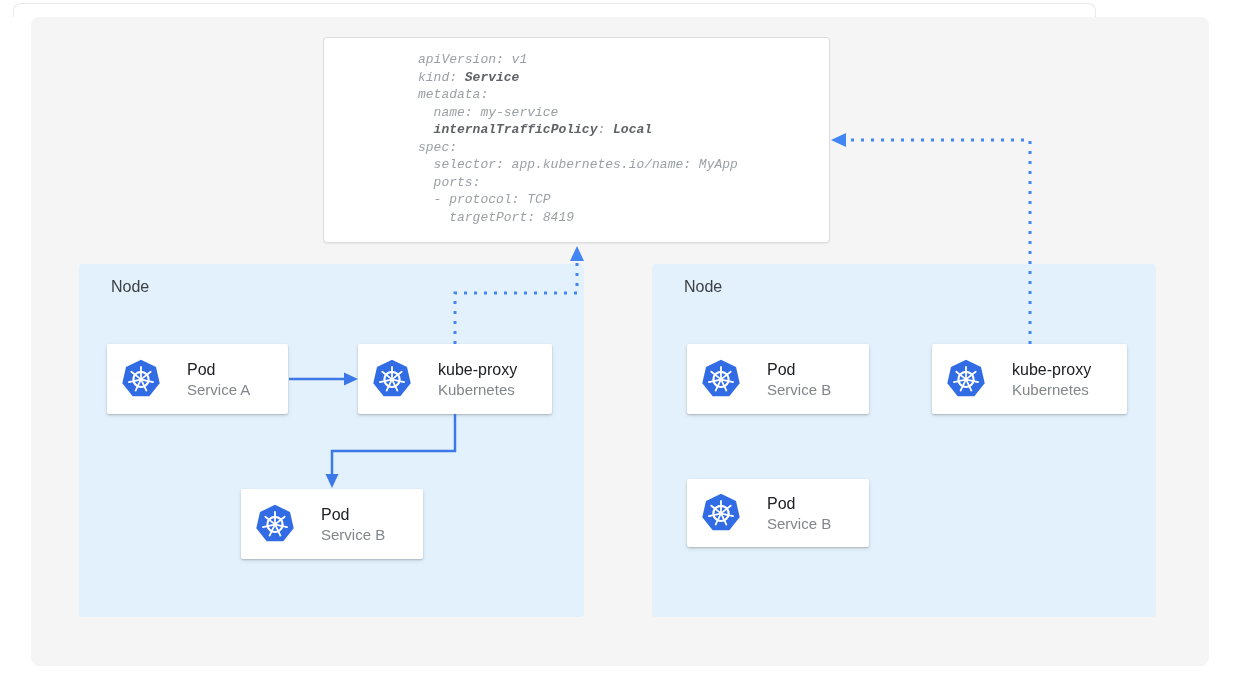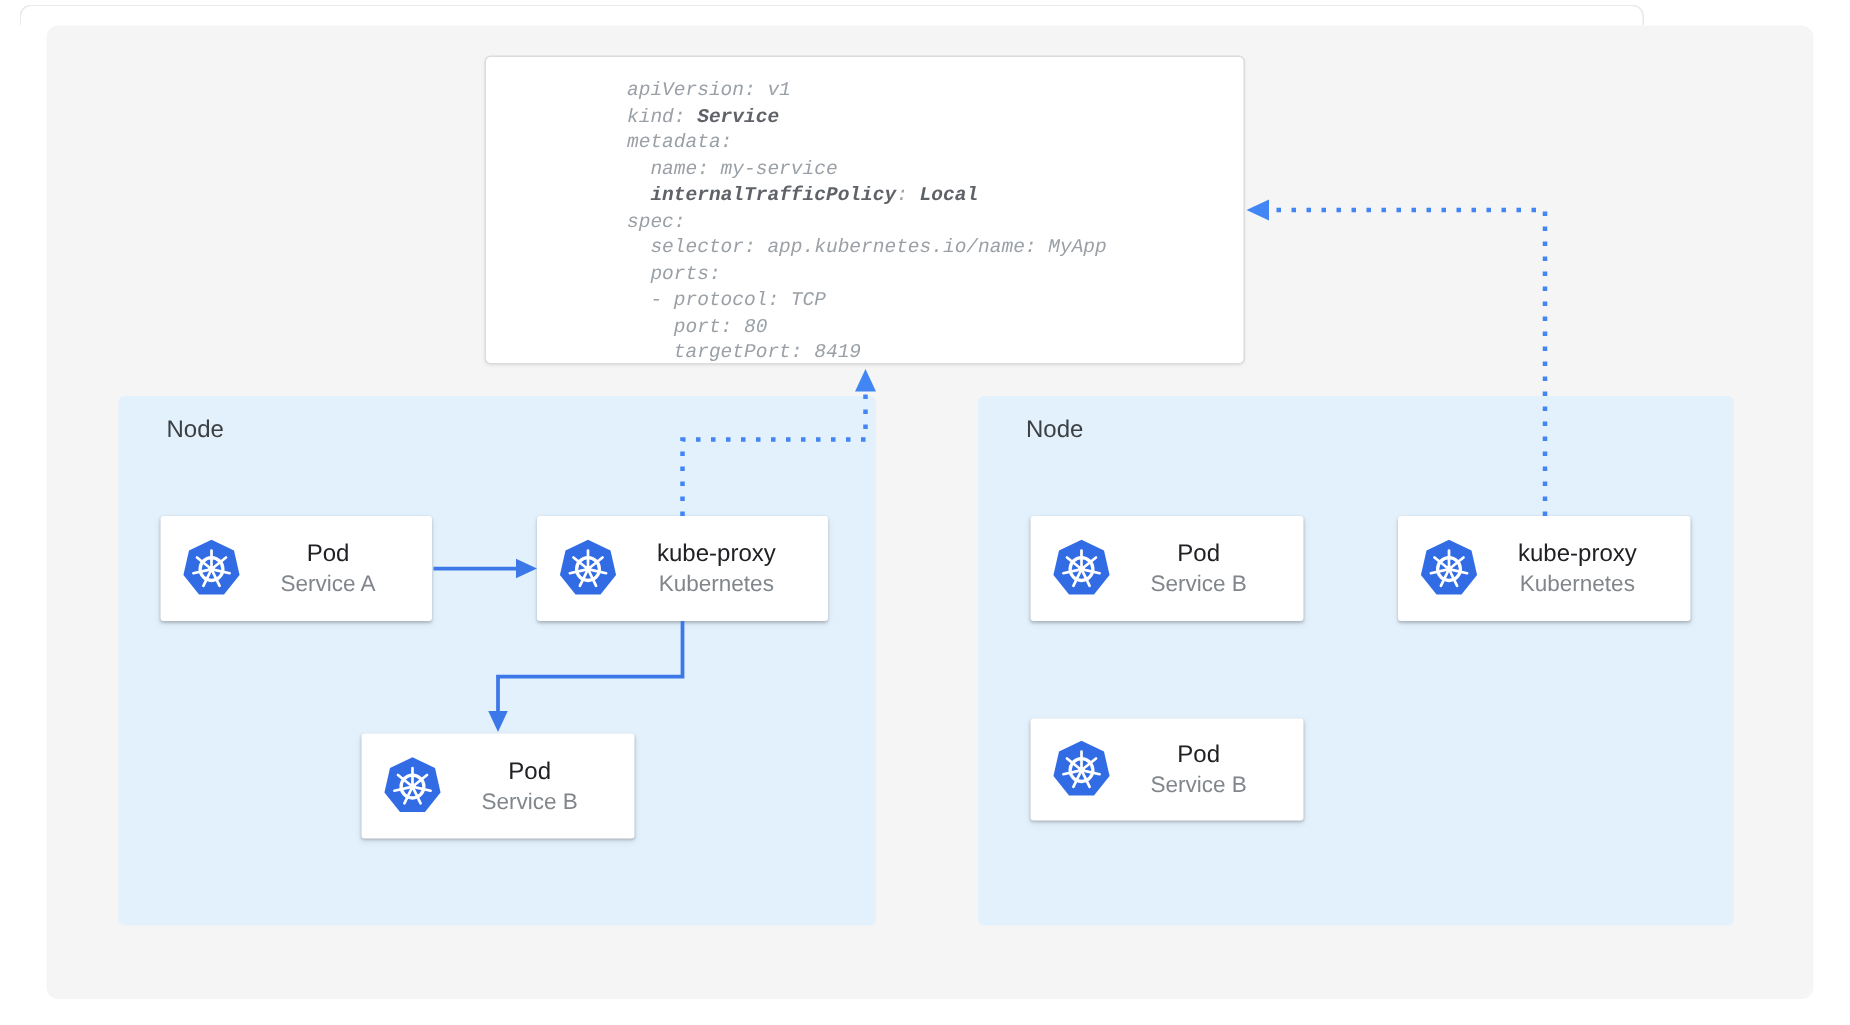--- a/index.html
+++ b/index.html
@@ -38,21 +38,21 @@
   .node{position:absolute;background:var(--node-bg);border-radius:4px;}
   .node-left{left:79px;top:264px;width:505px;height:353px;}
   .node-right{left:652px;top:264px;width:504px;height:353px;}
   .node-label{position:absolute;left:32px;top:14px;font-size:16px;
     color:var(--node-label-color);}
 
   .card{position:absolute;background:#ffffff;border-radius:2px;
     box-shadow:0 1px 2px rgba(0,0,0,0.20),0 2px 5px rgba(0,0,0,0.08);
     display:flex;align-items:center;padding-left:14px;}
   .card .k8s-icon{width:40px;height:40px;flex:0 0 40px;margin-right:26px;}
-  .card .txt{display:flex;flex-direction:column;text-align:center;}
+  .card .txt{display:flex;flex-direction:column;}
   .card .title{font-size:16px;line-height:21px;color:var(--title-color);}
   .card .subtitle{font-size:15px;line-height:19px;color:var(--subtitle-color);}
 
   .c-l-pod-a{left:107px;top:344px;width:181px;height:70px;}
   .c-l-kproxy{left:358px;top:344px;width:194px;height:70px;}
   .c-l-pod-b{left:241px;top:489px;width:182px;height:70px;}
   .c-r-pod-b1{left:687px;top:344px;width:182px;height:70px;}
   .c-r-kproxy{left:932px;top:344px;width:195px;height:70px;}
   .c-r-pod-b2{left:687px;top:479px;width:182px;height:68px;}
 
@@ -91,21 +91,20 @@
   <div class="yaml-card">
     <div class="code-line"><span>apiVersion: v1</span></div>
     <div class="code-line"><span>kind: </span><span class="b">Service</span></div>
     <div class="code-line"><span>metadata:</span></div>
     <div class="code-line"><span>  name: my-service</span></div>
     <div class="code-line"><span>  </span><span class="b">internalTrafficPolicy</span><span>: </span><span class="b">Local</span></div>
     <div class="code-line"><span>spec:</span></div>
     <div class="code-line"><span>  selector: app.kubernetes.io/name: MyApp</span></div>
     <div class="code-line"><span>  ports:</span></div>
     <div class="code-line"><span>  - protocol: TCP</span></div>
-    <div class="code-line"><span>    port: 80</span></div>
     <div class="code-line"><span>    targetPort: 8419</span></div>
   </div>
 
   <div class="node node-left">
     <div class="node-label">Node</div>
   </div>
 
   <div class="node node-right">
     <div class="node-label">Node</div>
   </div>

